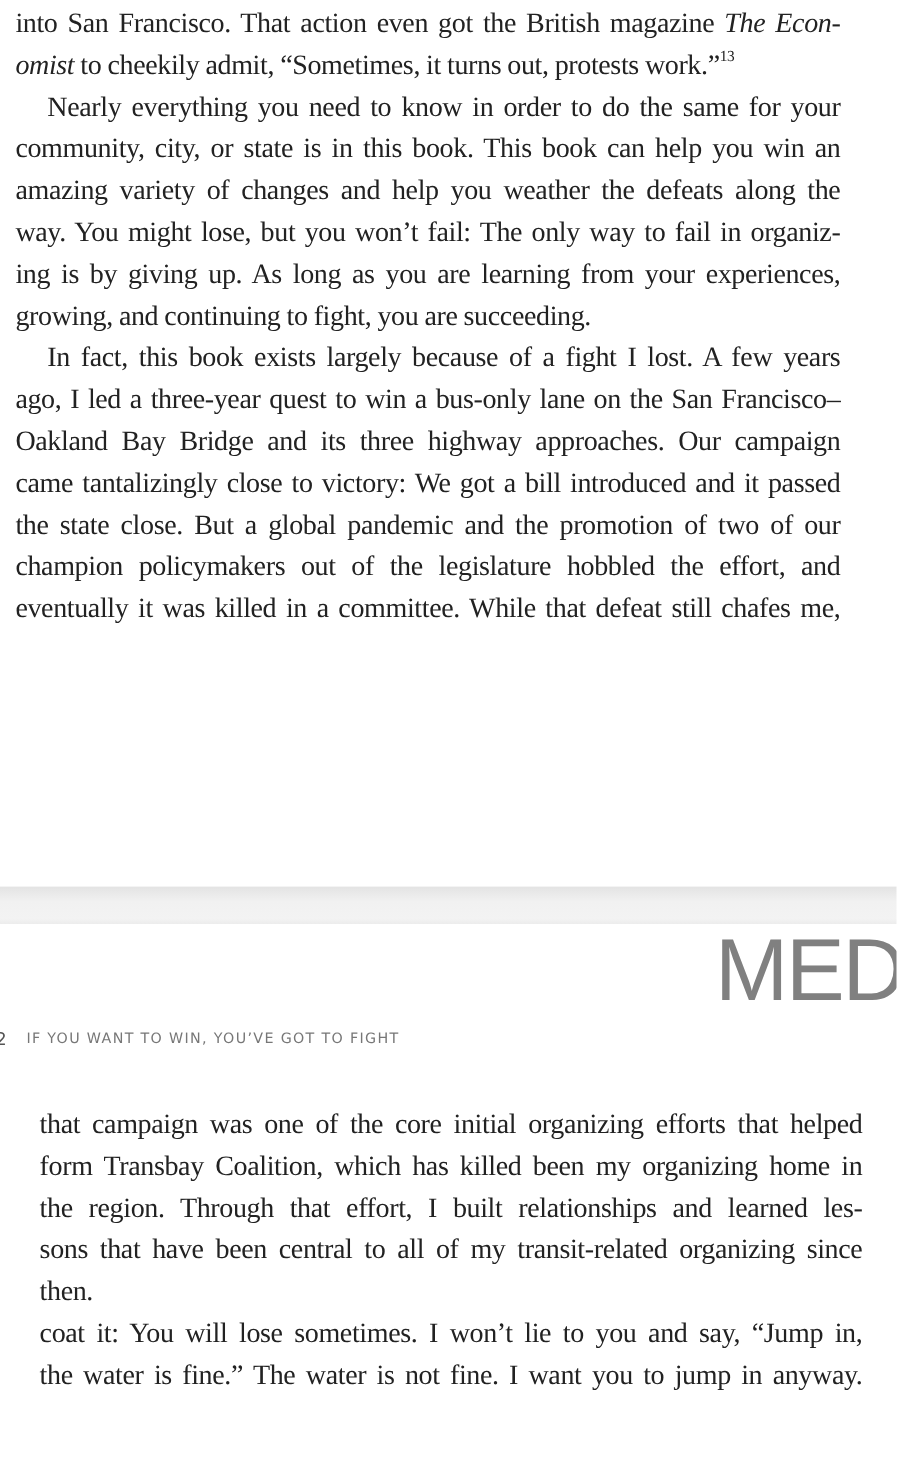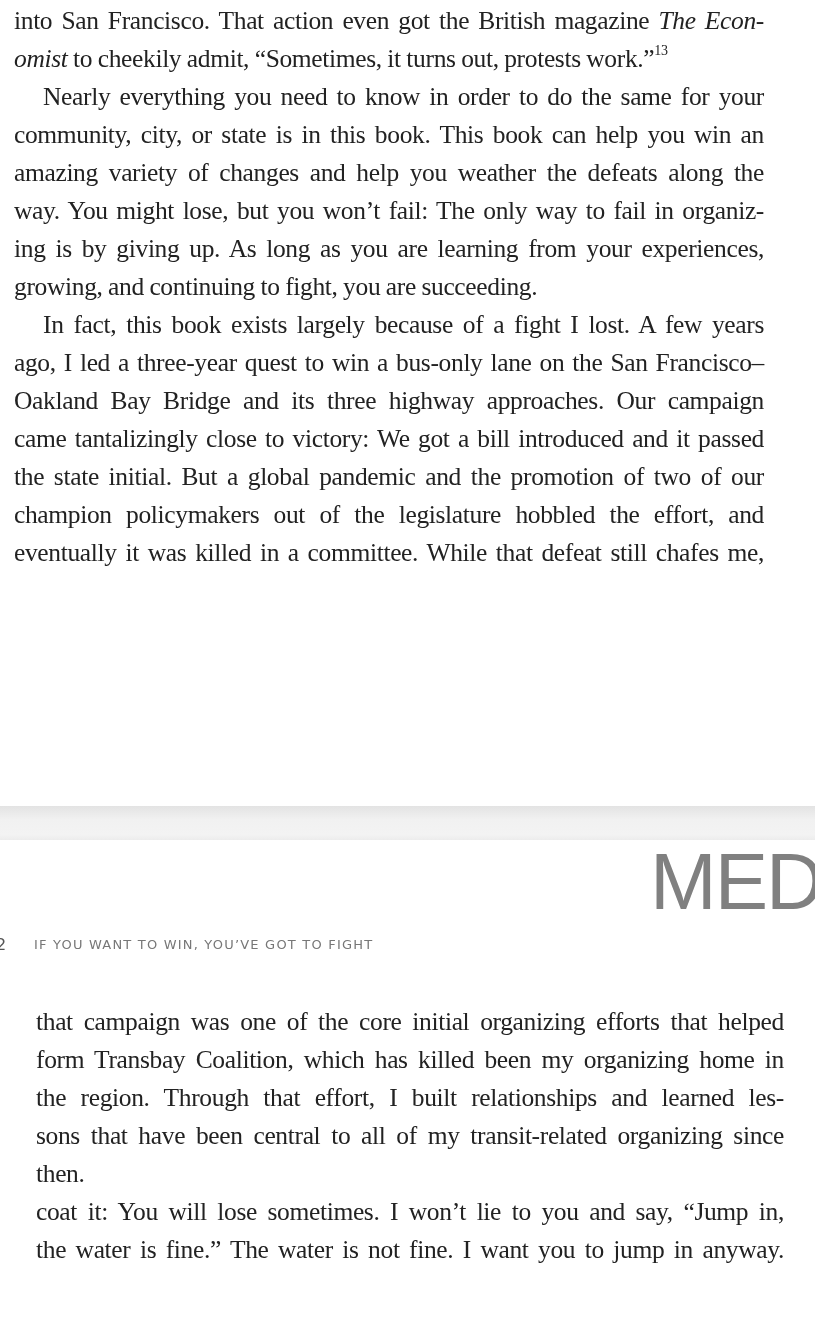--- a/index.html
+++ b/index.html
@@ -101,21 +101,21 @@
     }
     .page-number {
       position: absolute;
       left: -4px;
       top: 0;
       color: #555555;
       font-size: 16px;
     }
     .running-title {
       position: absolute;
-      left: 34px;
+      left: 24px;
       top: 2px;
       font-size: 13px;
     }
   </style>
 </head>
 <body>
 
 <div class="page page-top">
   <div class="text-block">
     <span class="line"><span>into San Francisco. That action even got the British magazine </span><em>The Econ-</em></span>
@@ -123,21 +123,21 @@
     <span class="line indent">Nearly everything you need to know in order to do the same for your</span>
     <span class="line">community, city, or state is in this book. This book can help you win an</span>
     <span class="line">amazing variety of changes and help you weather the defeats along the</span>
     <span class="line">way. You might lose, but you won’t fail: The only way to fail in organiz-</span>
     <span class="line">ing is by giving up. As long as you are learning from your experiences,</span>
     <span class="line last">growing, and continuing to fight, you are succeeding.</span>
     <span class="line indent">In fact, this book exists largely because of a fight I lost. A few years</span>
     <span class="line">ago, I led a three-year quest to win a bus-only lane on the San Francisco–</span>
     <span class="line">Oakland Bay Bridge and its three highway approaches. Our campaign</span>
     <span class="line">came tantalizingly close to victory: We got a bill introduced and it passed</span>
-    <span class="line">the state initial. But a global pandemic and the promotion of two of our</span>
+    <span class="line">the state close. But a global pandemic and the promotion of two of our</span>
     <span class="line">champion policymakers out of the legislature hobbled the effort, and</span>
     <span class="line">eventually it was killed in a committee. While that defeat still chafes me,</span>
   </div>
 </div>
 
 <div class="page-gap"></div>
 
 <div class="page page-bottom">
   <div class="med-text">MED</div>
   <div class="running-head">

